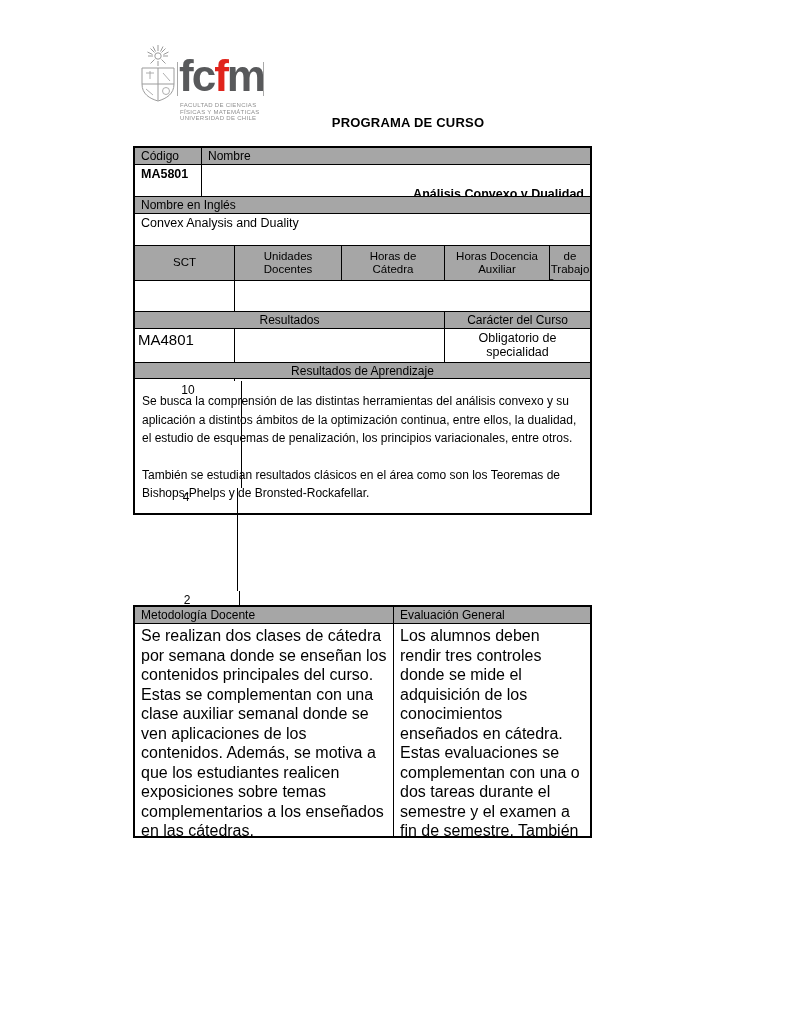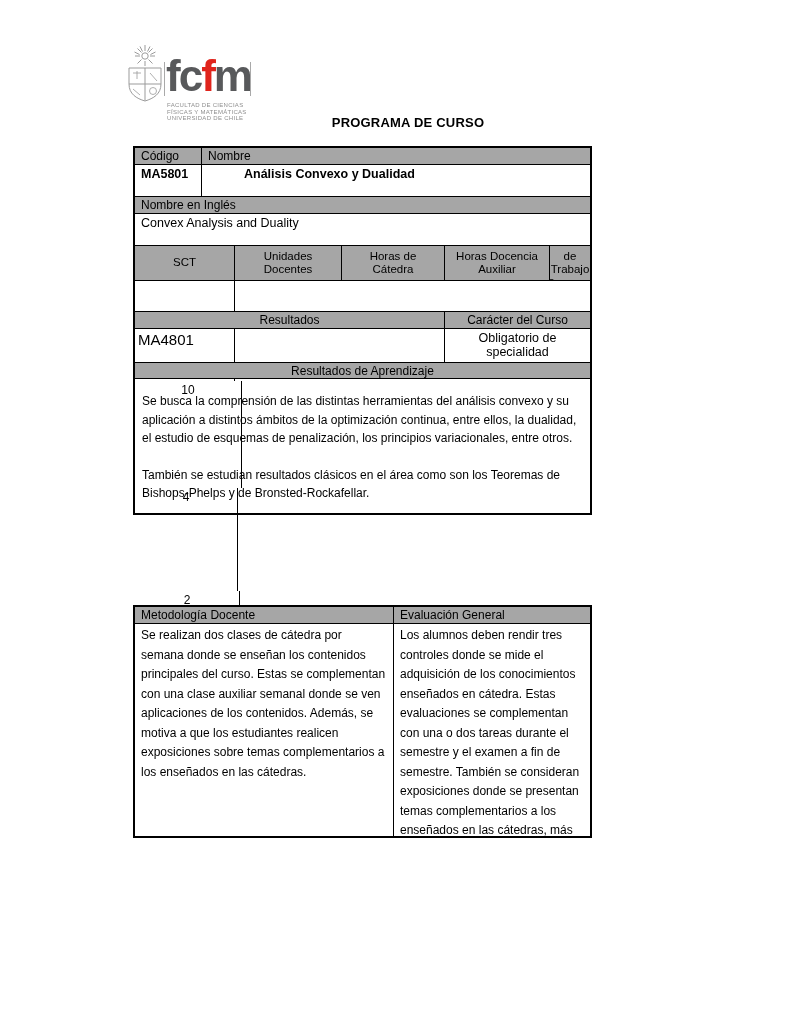--- a/index.html
+++ b/index.html
@@ -8,21 +8,21 @@
     --logo-gray:#58595b;
     --crest-gray:#9b9b9b;
   }
   html,body{margin:0;padding:0;background:#fff;}
   .page{
     position:relative;width:800px;height:1035px;background:#ffffff;
     font-family:"Liberation Sans","DejaVu Sans",sans-serif;color:#000;
     overflow:hidden;
   }
   
-  .logo{position:absolute;left:124px;top:42px;width:140px;height:75px;}
+  .logo{position:absolute;left:137px;top:42px;width:140px;height:75px;}
   .crest{position:absolute;left:0;top:2px;}
   .fcfm{
     position:absolute;left:42px;top:14px;height:44px;
     font-weight:bold;font-size:44px;line-height:40px;letter-spacing:-2px;
     color:var(--logo-gray);
   }
   .fcfm .red{color:var(--logo-red);}
   .logo-rule{position:absolute;width:1px;height:34px;top:20px;background:#a9a9a9;}
   .logo-rule.left{left:40px;}
   .logo-rule.right{left:126px;}
@@ -73,21 +73,21 @@
   .w-req{width:310px;flex:0 0 310px;}
   .bold{font-weight:bold;}
   .big{font-size:15px;}
   .med{font-size:12.5px;}
   .res-text{padding:13px 7px 0 7px;font-size:12px;line-height:18.5px;}
   .res-text p{margin:0 0 18px 0;}
   
   .w-met{width:259px;flex:0 0 259px;}
   .r-me-head{height:17px;}
   .r-me-body{height:212px;}
-  .body-text{font-size:12px;line-height:19.5px;padding:2px 6px;}
+  .body-text{font-size:16px;line-height:19.5px;padding:2px 6px;}
 </style>
 </head>
 <body>
 
 <div class="page">
 
   <div class="logo">
     <svg class="crest" width="42" height="58" viewBox="0 0 42 58" fill="none" stroke="#9b9b9b" stroke-width="1">
 
       <g>
@@ -128,21 +128,21 @@
 
   <div class="tbl tbl1">
 
     <div class="row r-head">
       <div class="cell gray vcenter w-codigo">Código</div>
       <div class="cell gray vcenter grow">Nombre</div>
     </div>
 
     <div class="row r-code-val">
       <div class="cell bold med w-codigo">MA5801</div>
-      <div class="cell bold med grow" style="text-align:left;">Análisis Convexo y Dualidad</div>
+      <div class="cell bold med grow" style="text-align:right;margin-top:20px;">Análisis Convexo y Dualidad</div>
     </div>
 
     <div class="row r-head">
       <div class="cell gray vcenter grow">Nombre en Inglés</div>
     </div>
 
     <div class="row r-eng-val">
       <div class="cell med grow">Convex Analysis and Duality</div>
     </div>
 

